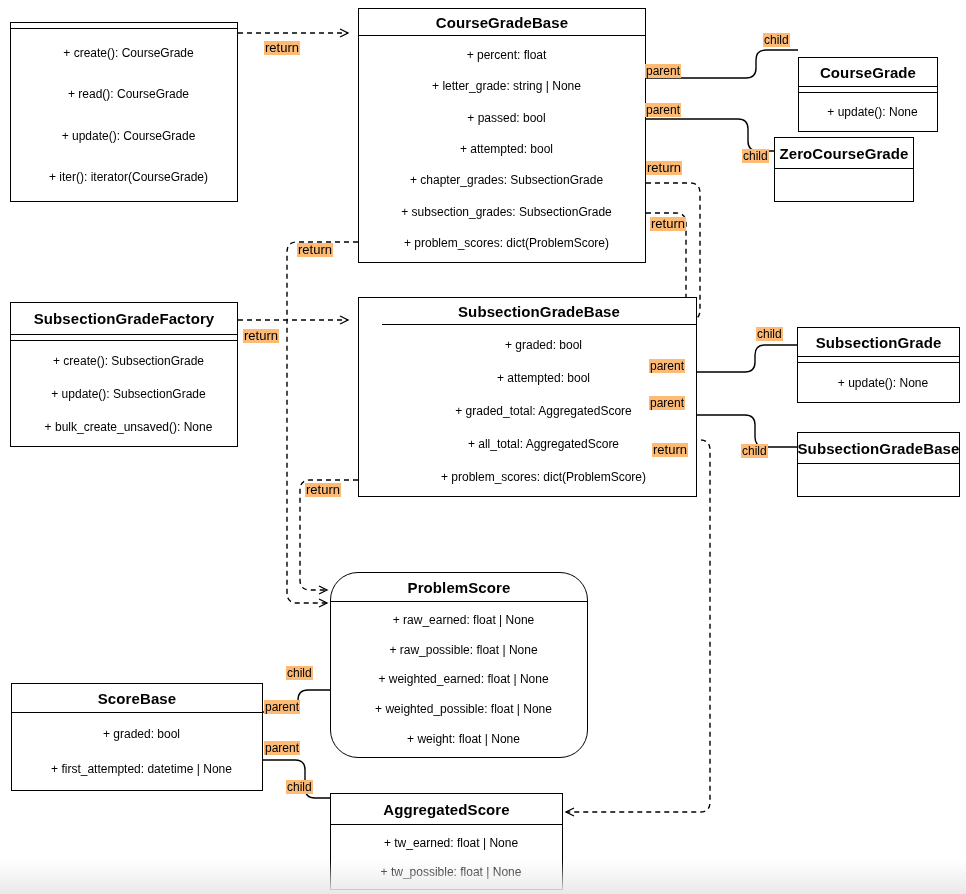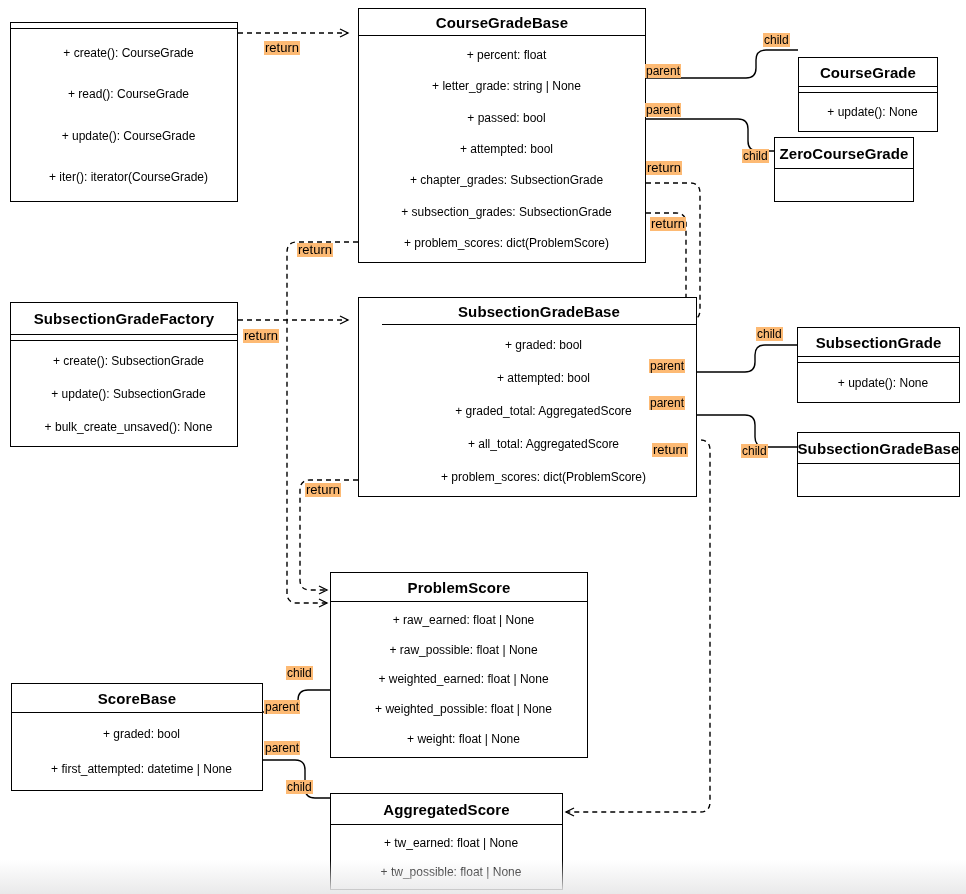--- a/index.html
+++ b/index.html
@@ -116,21 +116,21 @@
     <div class="uml-members">
       <div class="uml-member">+ update(): None</div>
     </div>
   </div>
 
   <div class="uml-box" style="left:797px;top:432px;width:163px;height:65px;">
     <div class="uml-title" style="height:30px;">SubsectionGradeBase</div>
     <div class="uml-members"></div>
   </div>
 
-  <div class="uml-box" style="left:330px;top:572px;width:258px;height:186px;">
+  <div class="uml-box" style="left:330px;top:572px;width:258px;height:186px;border-radius:28px;">
     <div class="uml-title" style="height:28px;">ProblemScore</div>
     <div class="uml-members">
       <div class="uml-member">+ raw_earned: float | None</div>
       <div class="uml-member">+ raw_possible: float | None</div>
       <div class="uml-member">+ weighted_earned: float | None</div>
       <div class="uml-member">+ weighted_possible: float | None</div>
       <div class="uml-member">+ weight: float | None</div>
     </div>
   </div>
 

